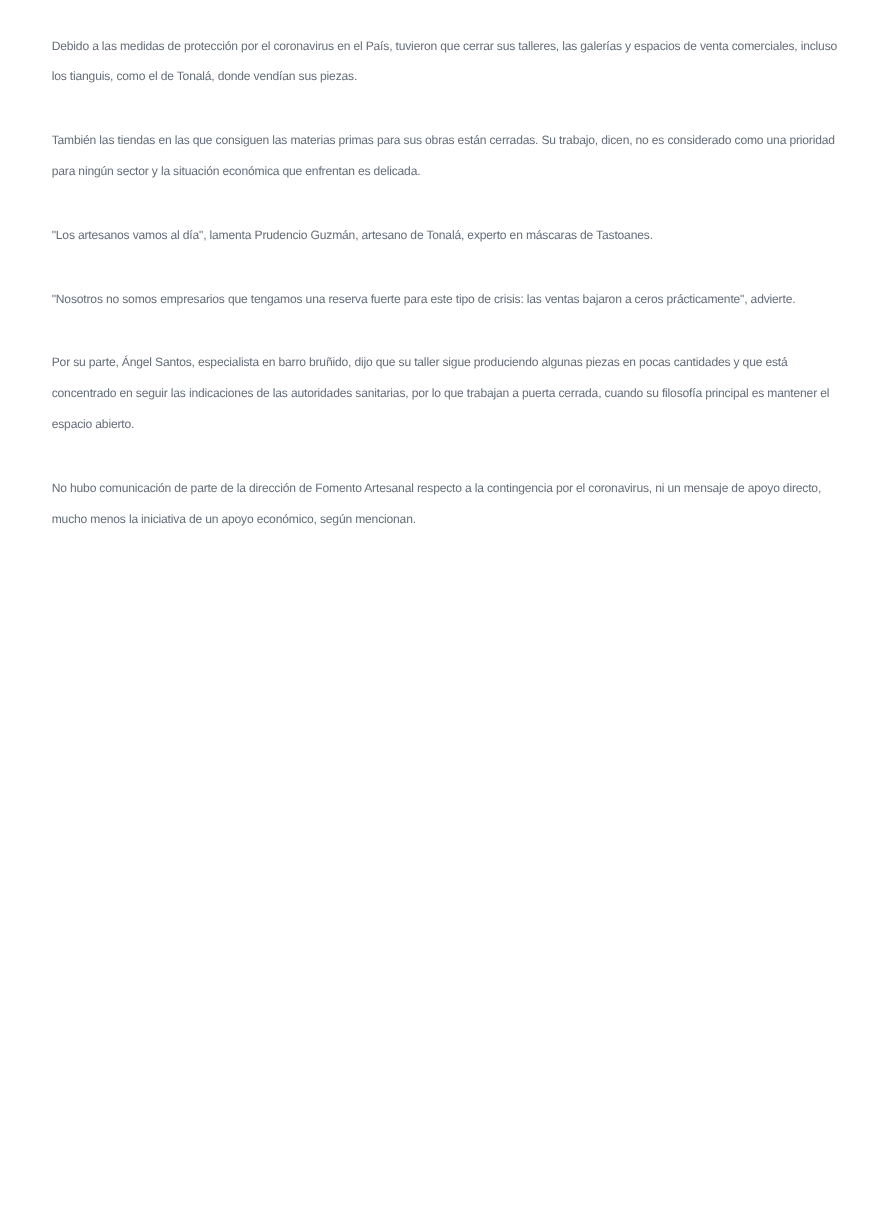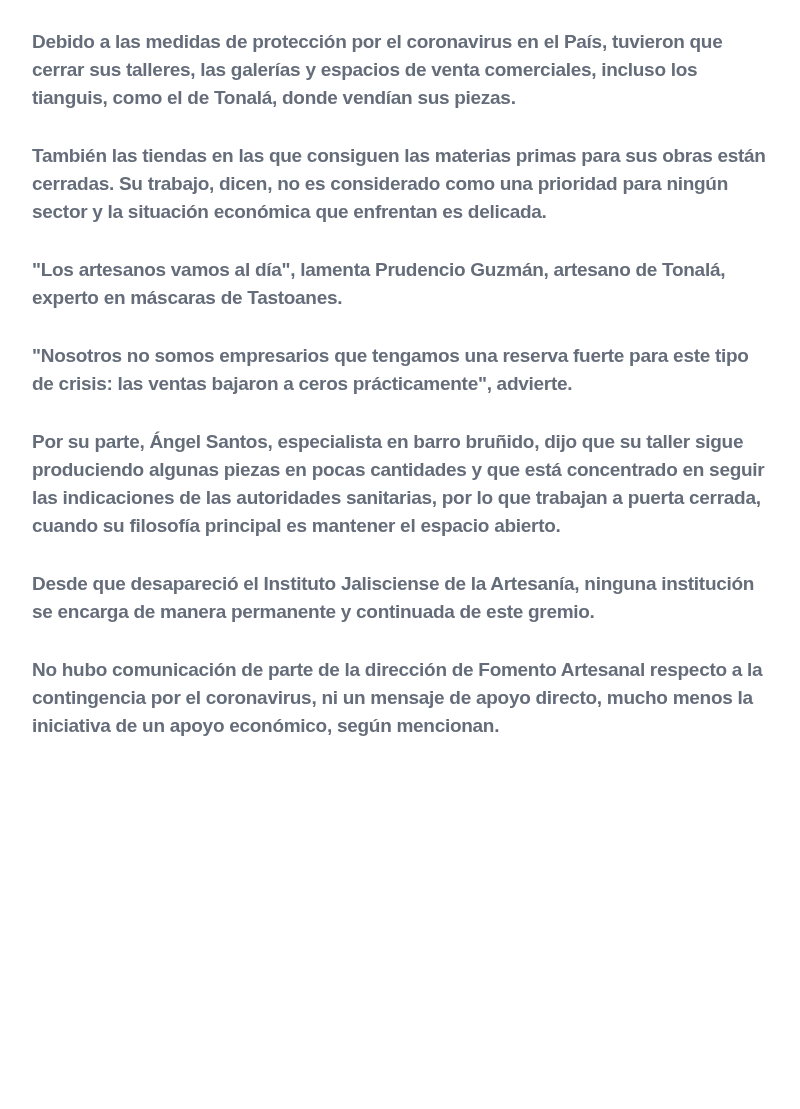--- a/index.html
+++ b/index.html
@@ -14,25 +14,25 @@
     min-height: 1109px;
   }
 
   .article {
     width: 800px;
     padding: 28px 30px 0 30px;
   }
 
   .article p {
     color: #656d7a;
-    font-size: 19px;
+    font-size: 11px;
     line-height: 28px;
-    font-weight: 700;
+    font-weight: 400;
     letter-spacing: -0.015em;
-    margin: 0 0 30px 2px;
+    margin: 0 0 30px 17px;
     max-width: 740px;
   }
 
   .section-heading {
     margin: 45px 0 70px 0;
     line-height: 40px;
     height: 40px;
   }
 
   .section-heading span {
@@ -57,18 +57,17 @@
   <p>También las tiendas en las que consiguen las materias primas para sus obras están cerradas. Su trabajo, dicen, no es considerado como una prioridad para ningún sector y la situación económica que enfrentan es delicada.</p>
 
   <p>"Los artesanos vamos al día", lamenta Prudencio Guzmán, artesano de Tonalá, experto en máscaras de Tastoanes.</p>
 
   <p>"Nosotros no somos empresarios que tengamos una reserva fuerte para este tipo de crisis: las ventas bajaron a ceros prácticamente", advierte.</p>
 
   <p>Por su parte, Ángel Santos, especialista en barro bruñido, dijo que su taller sigue produciendo algunas piezas en pocas cantidades y que está concentrado en seguir las indicaciones de las autoridades sanitarias, por lo que trabajan a puerta cerrada, cuando su filosofía principal es mantener el espacio abierto.</p>
 
 
 
-  <p>Desde que desapareció el Instituto Jalisciense de la Artesanía, ninguna institución se encarga de manera permanente y continuada de este gremio.</p>
 
 
   <p>No hubo comunicación de parte de la dirección de Fomento Artesanal respecto a la contingencia por el coronavirus, ni un mensaje de apoyo directo, mucho menos la iniciativa de un apoyo económico, según mencionan.</p>
 
 </article>
 
 </body></html>

